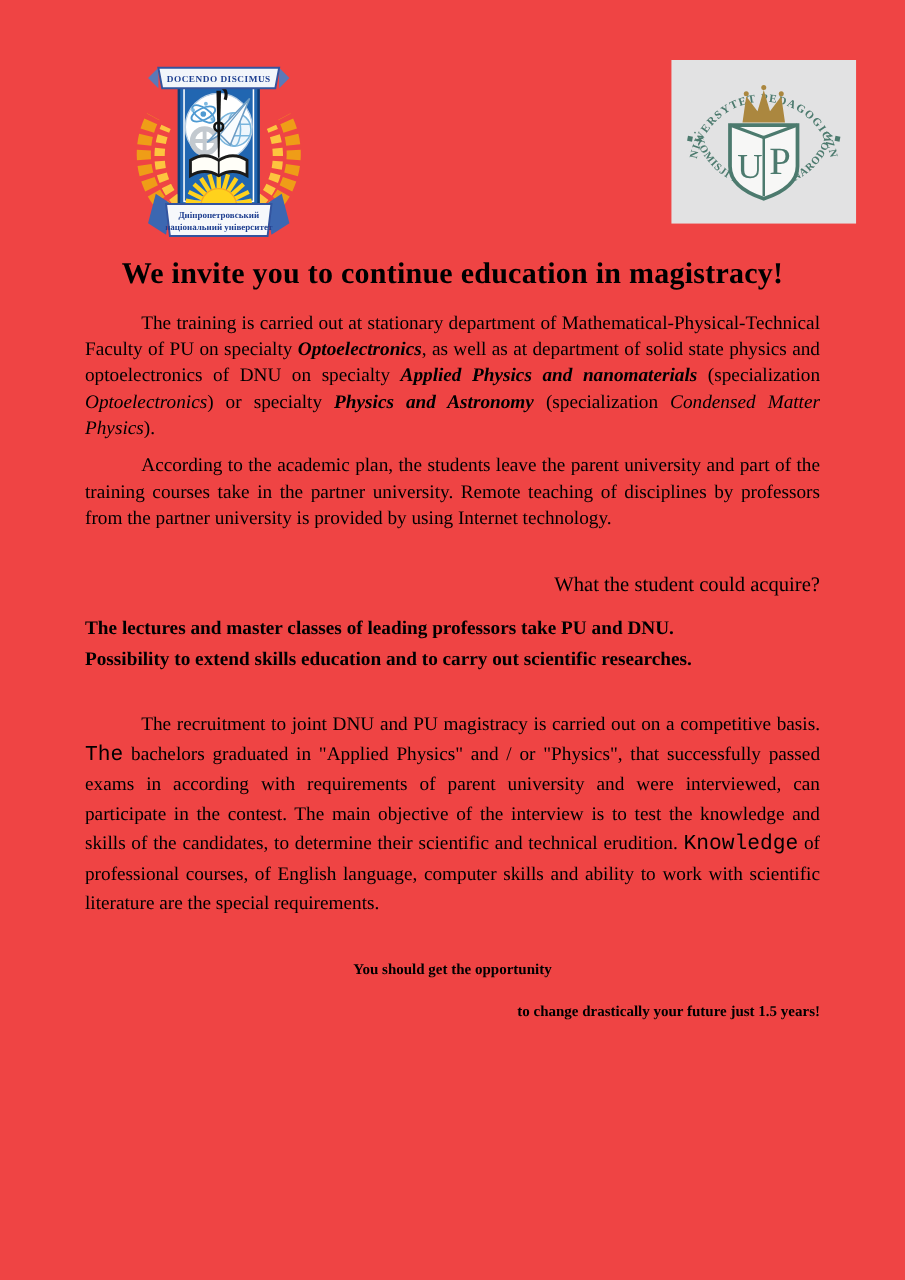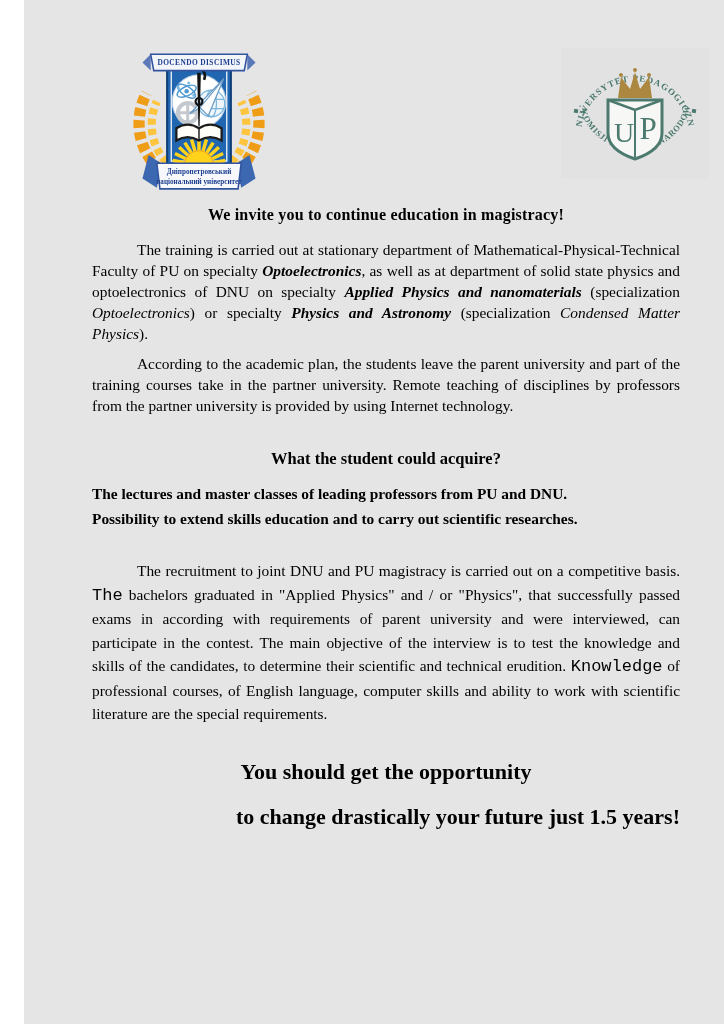--- a/index.html
+++ b/index.html
@@ -1,44 +1,44 @@
 <!DOCTYPE html>
 <html><head>
 <meta charset="utf-8">
 <style>
   html,body{margin:0;padding:0;}
   body{
     width:724px;height:1024px;position:relative;background:#ffffff;
     font-family:"Liberation Serif",serif;color:#000;overflow:hidden;
     -webkit-font-smoothing:antialiased;
   }
-  .page{position:absolute;inset:0;background:#e5e5e5;margin-left:24px;}
+  .page{position:absolute;inset:0;background:#ef4444;}
   .logo{position:absolute;}
   .logo-dnu{left:102px;top:48px;width:146px;height:146px;}
   .logo-up{left:537px;top:48px;width:148px;height:131px;}
   .content{position:absolute;left:68px;top:206px;width:588px;}
   h1.title{
-    font-size:16px;font-weight:bold;text-align:center;
+    font-size:24px;font-weight:bold;text-align:center;
     margin:0 0 15px 0;letter-spacing:0.2px;
   }
   p.para{
     font-size:15.4px;line-height:21px;text-align:justify;
     text-indent:45px;margin:0 0 9px 0;
   }
   h2.section{
-    font-size:16.5px;font-weight:bold;text-align:center;
+    font-size:16.5px;font-weight:normal;text-align:right;
     margin:33px 0 15px 0;
   }
   p.benefit{
     font-size:15.4px;font-weight:bold;line-height:19px;
     margin:0 0 6px 0;text-align:left;
   }
   p.recruit{margin-top:31px;line-height:23.5px;margin-bottom:0;}
   p.closing{
-    font-size:22px;font-weight:bold;text-align:center;margin:0;
+    font-size:12px;font-weight:bold;text-align:center;margin:0;
   }
   p.closing-1{margin-top:33px;}
   p.closing-2{margin-top:19px;text-align:right;}
   .run-n{font-style:normal;font-weight:normal;}
   .run-bi{font-weight:bold;font-style:italic;}
   .run-i{font-style:italic;}
   .run-sans{font-family:Liberation Mono, monospace;font-size:17px;}
 </style>
 </head>
 <body>
@@ -161,21 +161,21 @@
   </div>
 
   <div class="content">
     <h1 class="title">We invite you to continue education in magistracy!</h1>
 
     <p class="para"><span class="run-n">The training is carried out at stationary department of Mathematical-Physical-Technical Faculty of PU on specialty </span><span class="run-bi">Optoelectronics</span><span class="run-n">, as well as at department of solid state physics and optoelectronics of DNU on specialty </span><span class="run-bi">Applied Physics and nanomaterials</span><span class="run-n"> (specialization </span><span class="run-i">Optoelectronics</span><span class="run-n">) or specialty </span><span class="run-bi">Physics and Astronomy</span><span class="run-n"> (specialization </span><span class="run-i">Condensed Matter Physics</span><span class="run-n">).</span></p>
     <p class="para"><span class="run-n">According to the academic plan, the students leave the parent university and part of the training courses take in the partner university. Remote teaching of disciplines by professors from the partner university is provided by using Internet technology.</span></p>
 
     <h2 class="section">What the student could acquire?</h2>
 
-    <p class="benefit">The lectures and master classes of leading professors from PU and DNU.</p>
+    <p class="benefit">The lectures and master classes of leading professors take PU and DNU.</p>
     <p class="benefit">Possibility to extend skills education and to carry out scientific researches.</p>
 
     <p class="para recruit"><span class="run-n">The recruitment to joint DNU and PU magistracy is carried out on a competitive basis. </span><span class="run-sans">The</span><span class="run-n"> bachelors graduated in "Applied Physics" and / or "Physics", that successfully passed exams in according with requirements of parent university and were interviewed, can participate in the contest. The main objective of the interview is to test the knowledge and skills of the candidates, to determine their scientific and technical erudition. </span><span class="run-sans">Knowledge</span><span class="run-n"> of professional courses, of English language, computer skills and ability to work with scientific literature are the special requirements.</span></p>
 
     <p class="closing closing-1">You should get the opportunity</p>
     <p class="closing closing-2">to change drastically your future just 1.5 years!</p>
   </div>
 
 </div>
 

